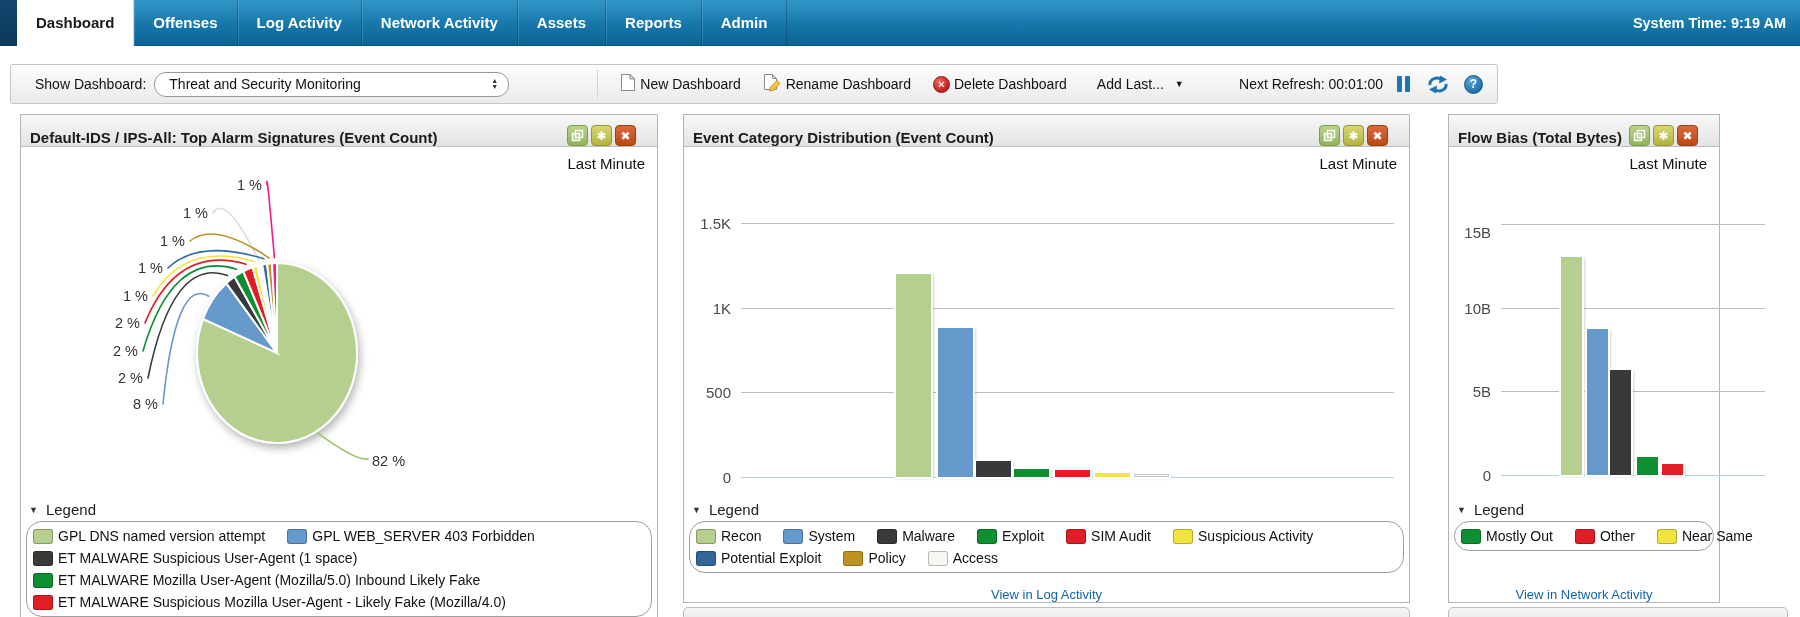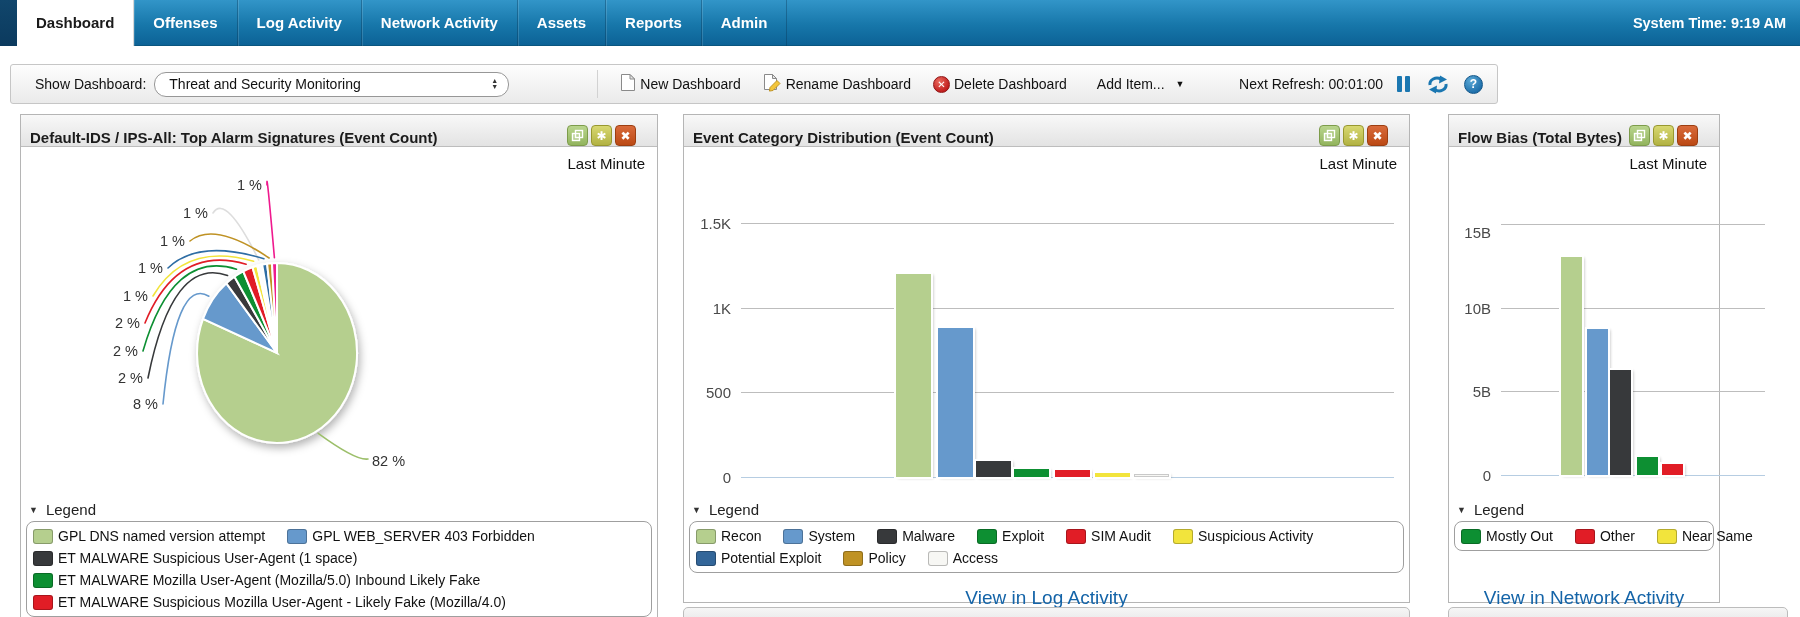--- a/index.html
+++ b/index.html
@@ -64,28 +64,28 @@
                  color:#fff; font-size:12px; font-weight:bold; }
   .picon.close { background:linear-gradient(#d96a3a,#bb4914); border:1px solid #9c3e11;
                  color:#fff; font-size:12px; font-weight:bold; }
   .panel-body { position:relative; height:calc(100% - 32px); }
   .timerange { position:absolute; top:8px; right:12px; font-size:15px; color:#111; }
 
   .legend-head { position:absolute; left:8px; top:354px; display:flex; align-items:center;
                  gap:8px; font-size:15px; color:#222; cursor:pointer; }
   .legend-tri { font-size:9px; color:#333; }
   .legend-box { position:absolute; left:5px; right:5px; top:374px; border:1px solid #9f9f9f;
-                border-radius:8px; background:#fff; padding:3px 6px; }
+                border-radius:16px; background:#fff; padding:3px 6px; }
   .legend-row { display:flex; align-items:center; height:22px; }
   .legend-item { display:flex; align-items:center; margin-right:22px; white-space:nowrap; }
   .swatch { width:20px; height:15px; border-radius:3px; margin-right:5px;
             box-shadow: inset 0 0 0 1px rgba(0,0,0,.25); }
   .legend-label { font-size:14px; color:#111; }
   .panel-link { position:absolute; left:0; right:0; top:440px; text-align:center;
-                font-size:19px; color:#1464a8; text-decoration:none; cursor:pointer; }
+                font-size:13px; color:#1464a8; text-decoration:none; cursor:pointer; }
 
   
   .plot { position:absolute; }
   #plot-events { left:57px; top:76px; width:653px; height:254px; }
   #plot-flow   { left:52px; top:77px; width:264px; height:251px; }
   .gridline { position:absolute; left:0; right:0; height:1px; background:#bdbdbd; }
   .gridline.zero { background:#b6cde2; }
   .ytick { position:absolute; left:0; transform:translate(-100%,-50%); font-size:15px;
            color:#4a4a4a; padding-right:10px; }
   .bar { position:absolute; bottom:0; box-shadow:0 0 0 2px #fff, 2px 1px 3px rgba(0,0,0,.3); }
@@ -146,21 +146,21 @@
     </span>
     <span>Rename Dashboard</span>
   </div>
 
   <div class="tb-btn">
     <span class="delete-icon">✕</span>
     <span>Delete Dashboard</span>
   </div>
 
   <div class="tb-btn add-item">
-    <span>Add Item...</span>
+    <span>Add Last...</span>
     <span class="caret">▼</span>
   </div>
 
   <div class="tb-right">
     <span class="refresh-time">Next Refresh: 00:01:00</span>
     <span class="pause-btn">
       <span class="pause-bar"></span>
       <span class="pause-bar"></span>
     </span>
     <span class="refresh-btn">

